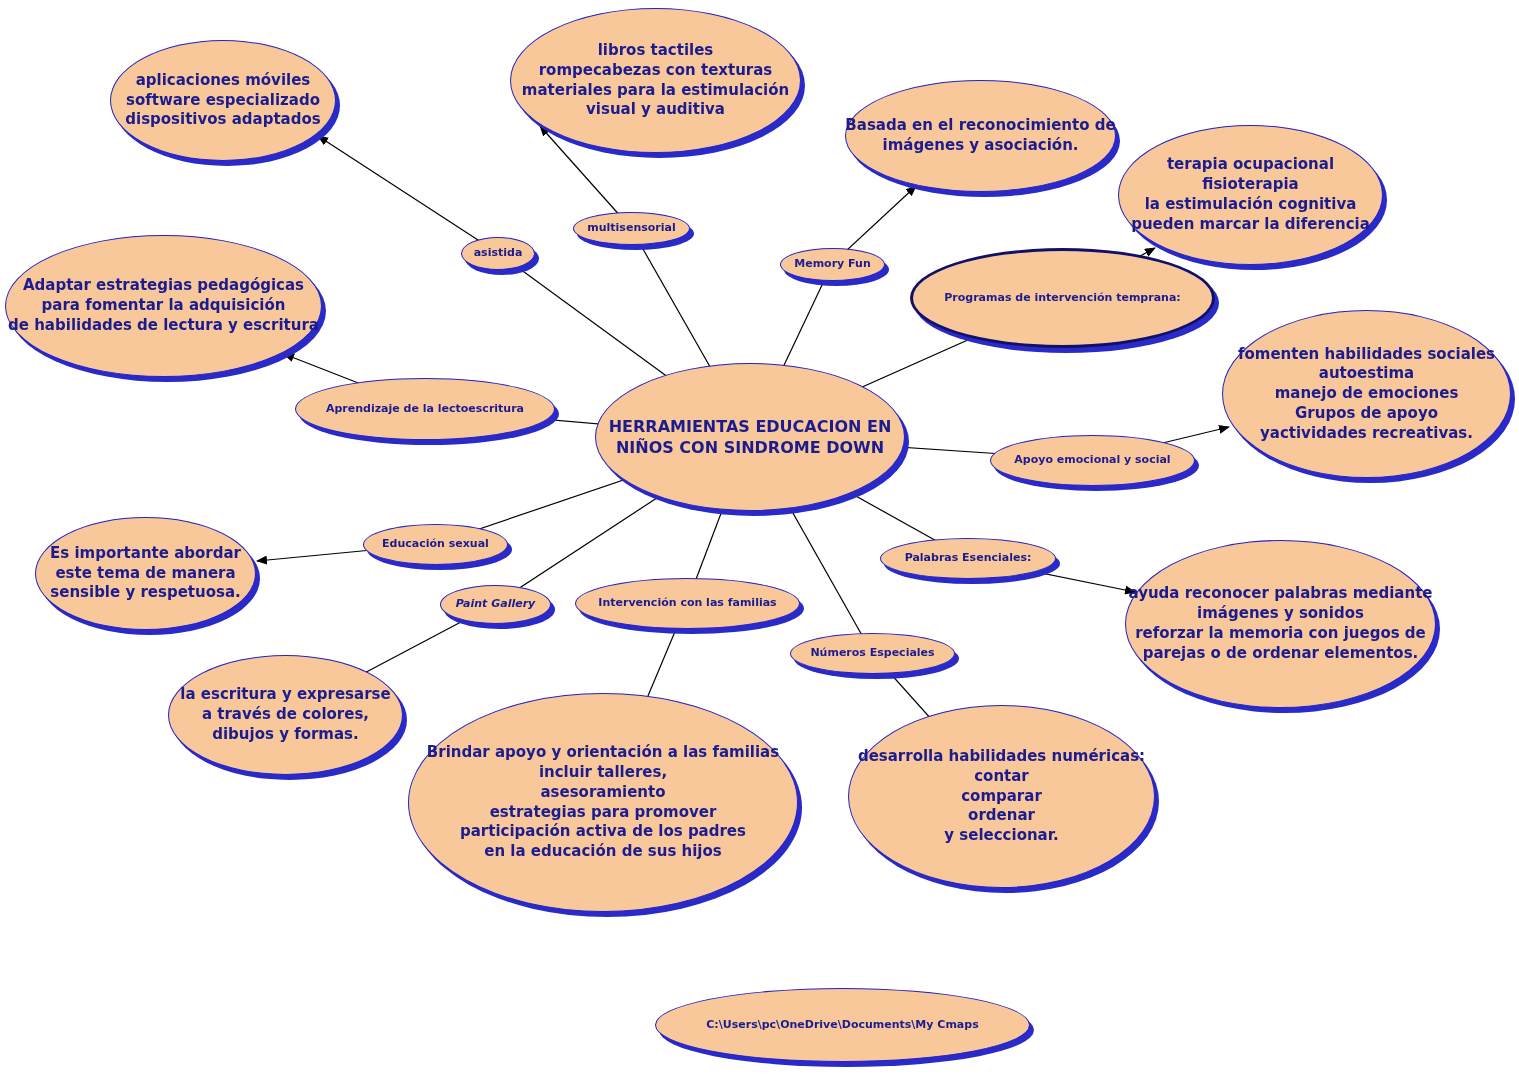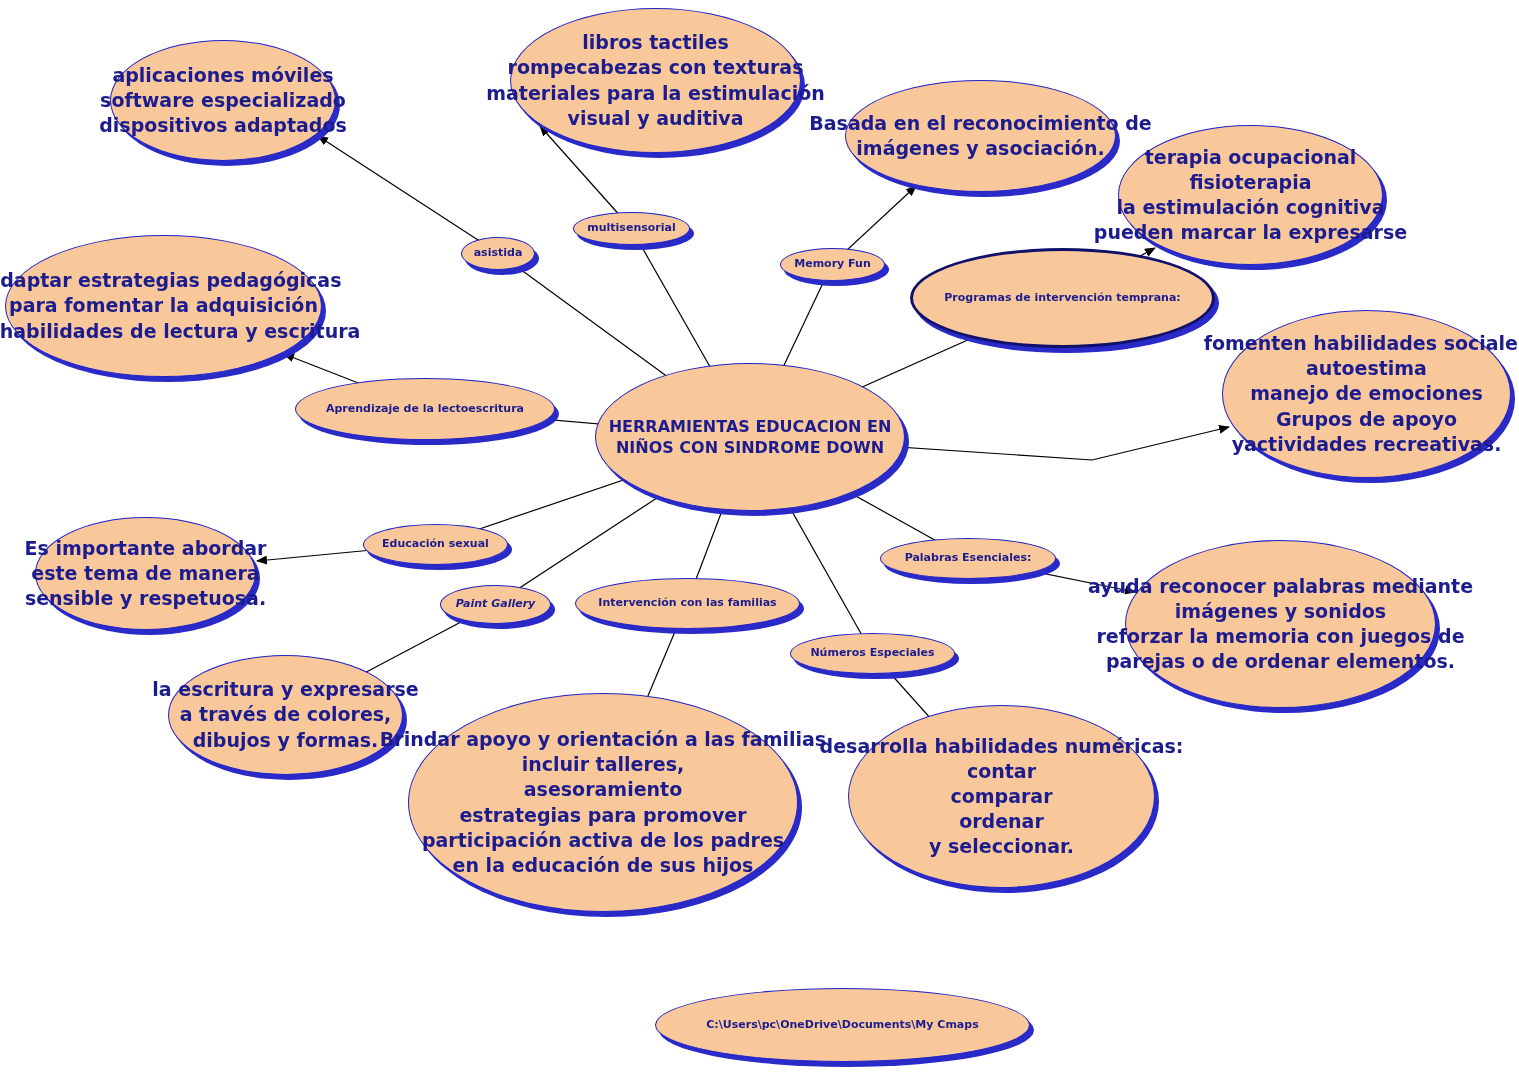--- a/index.html
+++ b/index.html
@@ -25,21 +25,21 @@
     display: flex;
     align-items: center;
     justify-content: center;
     text-align: center;
     border-radius: 50%;
     background: var(--node-fill, #f8c89a);
     border: 1.5px solid var(--node-border, #2222c8);
     box-shadow: 4px 5px 0 0 var(--node-shadow, #2a2ac8);
     color: var(--node-text, #1c1c8f);
     font-weight: bold;
-    font-size: 19px;
+    font-size: 15px;
     line-height: 1.32;
     white-space: pre;
   }
 
   .node--center { font-size: 16px; }
   .node--label  { font-size: 11px; }
   .node--thick  { border-width: 3px; border-color: var(--node-border-thick, #10106a); }
 </style>
 </head>
 <body>
@@ -89,21 +89,21 @@
 rompecabezas con texturas
 materiales para la estimulación
 visual y auditiva</div>
 
   <div class="node" style="left:845px;top:80px;width:271px;height:112px;">Basada en el reconocimiento de
 imágenes y asociación.</div>
 
   <div class="node" style="left:1118px;top:125px;width:265px;height:140px;">terapia ocupacional
 fisioterapia
 la estimulación cognitiva
-pueden marcar la expresarse</div>
+pueden marcar la diferencia</div>
 
   <div class="node node--label" style="left:461px;top:237px;width:74px;height:33px;">asistida</div>
 
   <div class="node node--label" style="left:573px;top:212px;width:117px;height:33px;">multisensorial</div>
 
   <div class="node node--label" style="left:780px;top:248px;width:105px;height:33px;">Memory Fun</div>
 
   <div class="node node--label node--thick" style="left:910px;top:248px;width:305px;height:100px;">Programas de intervención temprana:</div>
 
   <div class="node" style="left:5px;top:235px;width:317px;height:142px;">Adaptar estrategias pedagógicas
@@ -111,20 +111,21 @@
 de habilidades de lectura y escritura</div>
 
   <div class="node" style="left:1222px;top:310px;width:289px;height:168px;">fomenten habilidades sociales
 autoestima
 manejo de emociones
 Grupos de apoyo
 yactividades recreativas.</div>
 
   <div class="node node--label" style="left:295px;top:378px;width:260px;height:62px;">Aprendizaje de la lectoescritura</div>
 
+  <div class="node node--label" style="left:990px;top:435px;width:205px;height:51px;">Apoyo emocional y social</div>
 
   <div class="node" style="left:35px;top:517px;width:221px;height:113px;">Es importante abordar
 este tema de manera
 sensible y respetuosa.</div>
 
   <div class="node node--label" style="left:363px;top:524px;width:145px;height:41px;text-align:center;">Educación sexual</div>
 
   <div class="node node--label" style="left:880px;top:538px;width:176px;height:41px;">Palabras Esenciales:</div>
 
   <div class="node node--label" style="left:440px;top:585px;width:111px;height:39px;font-style:italic;">Paint Gallery</div>

